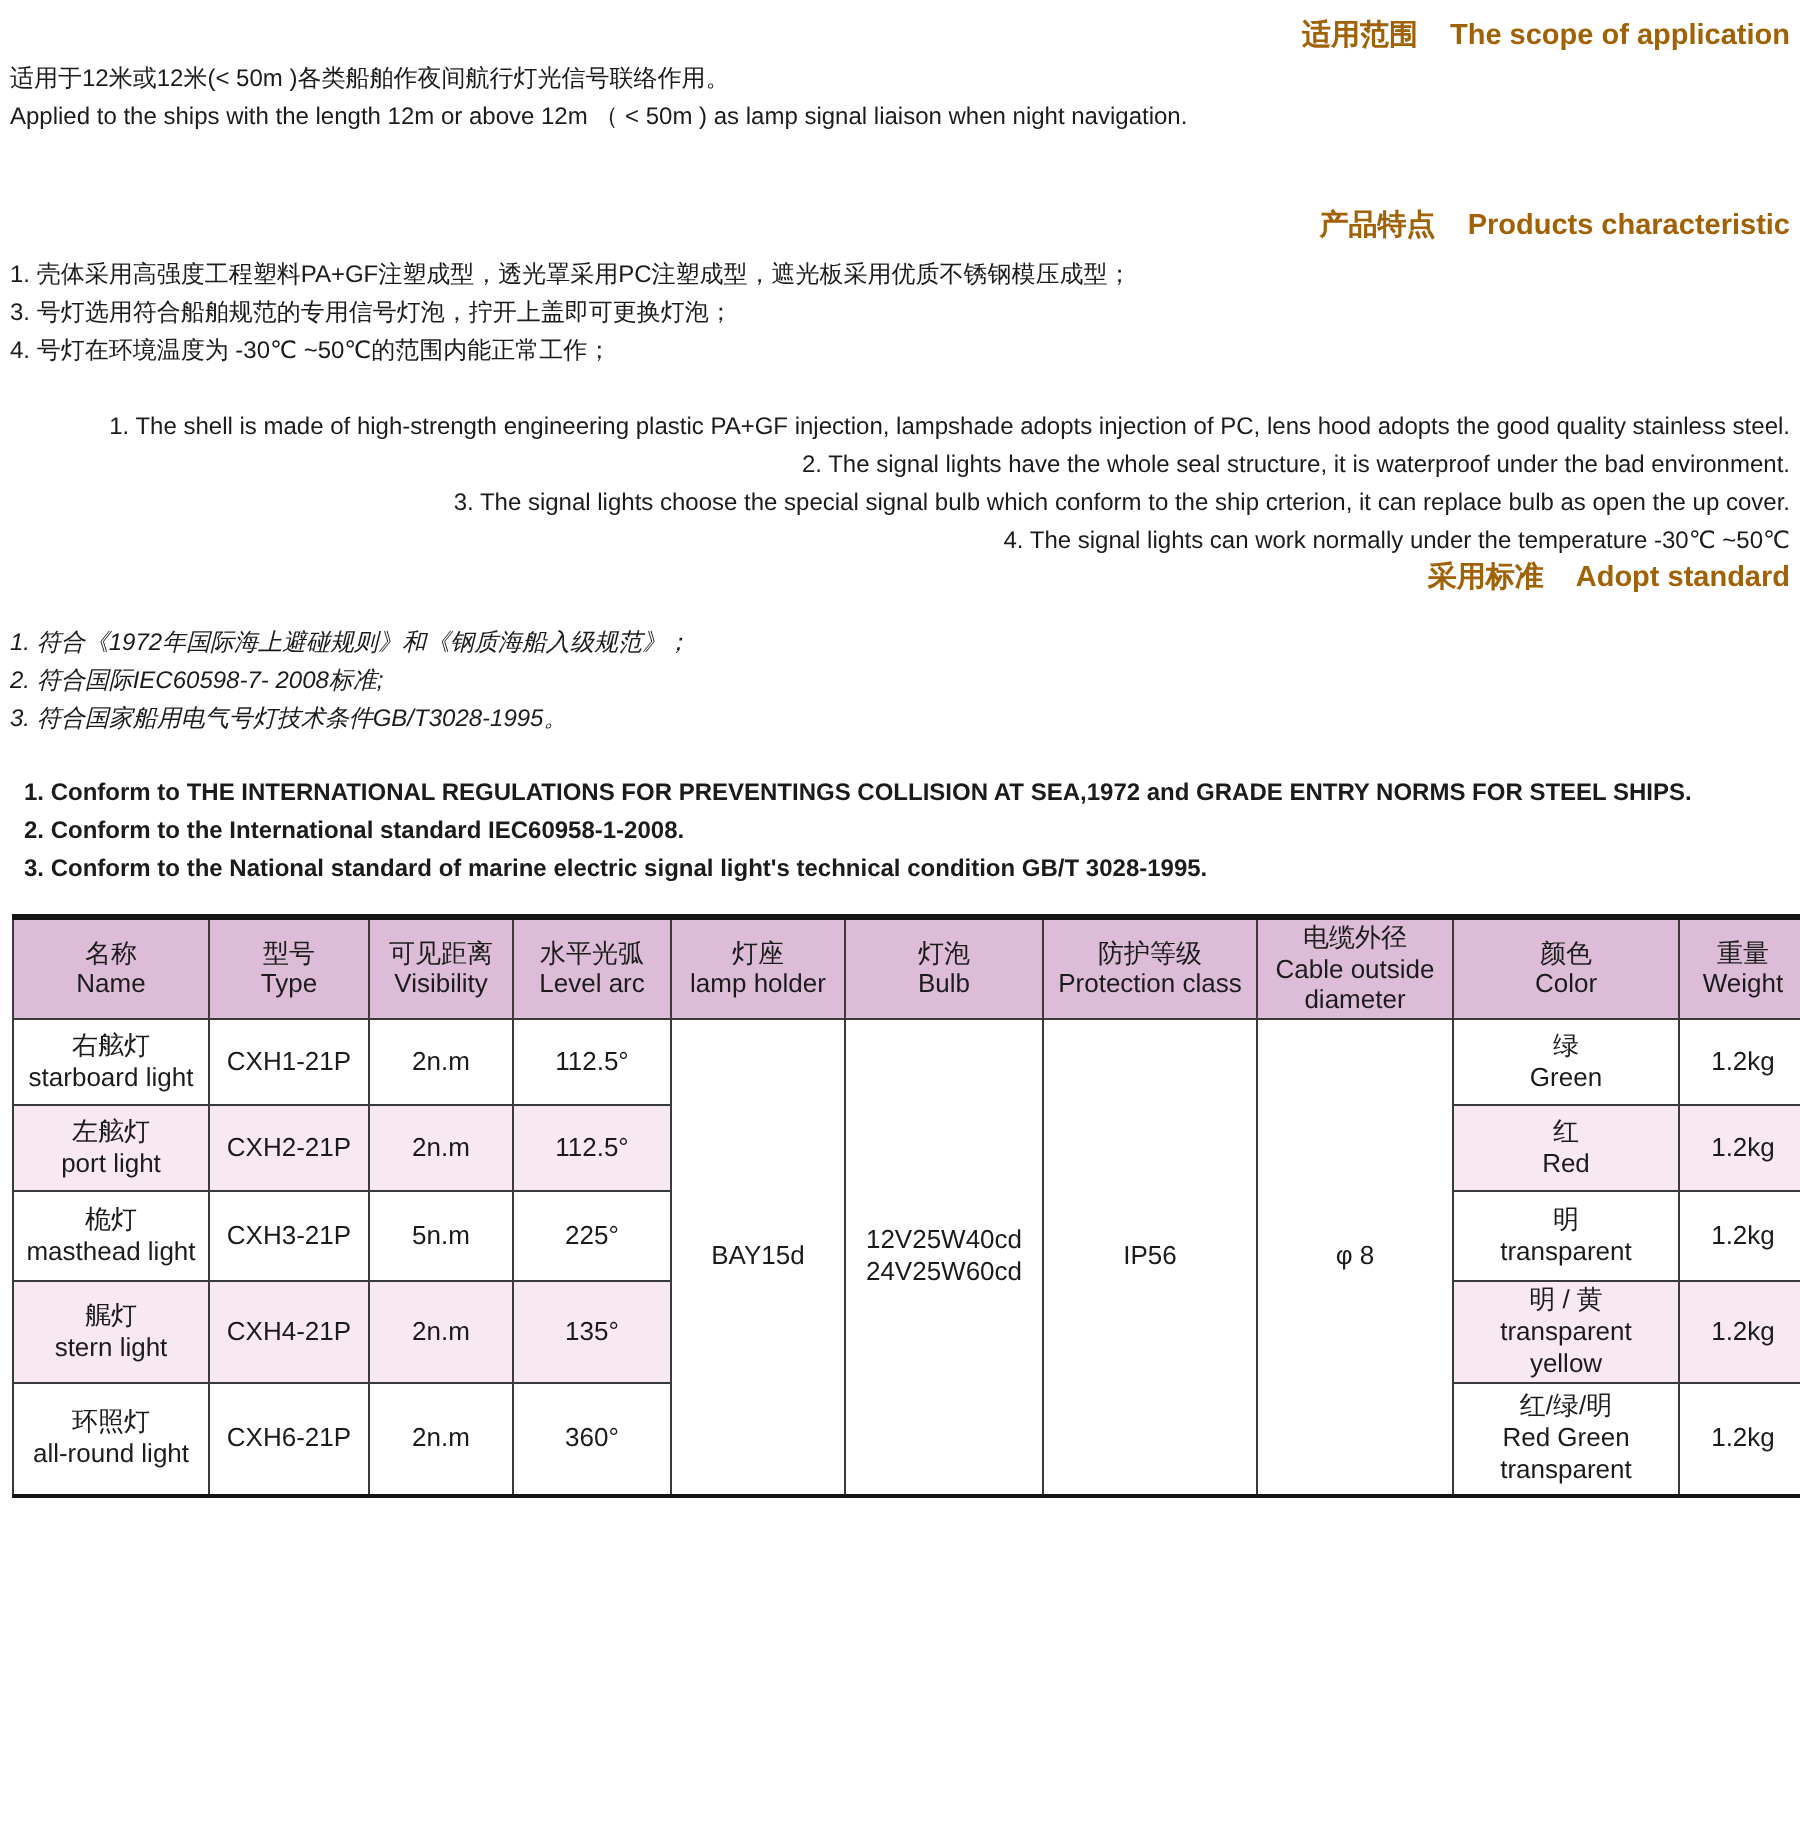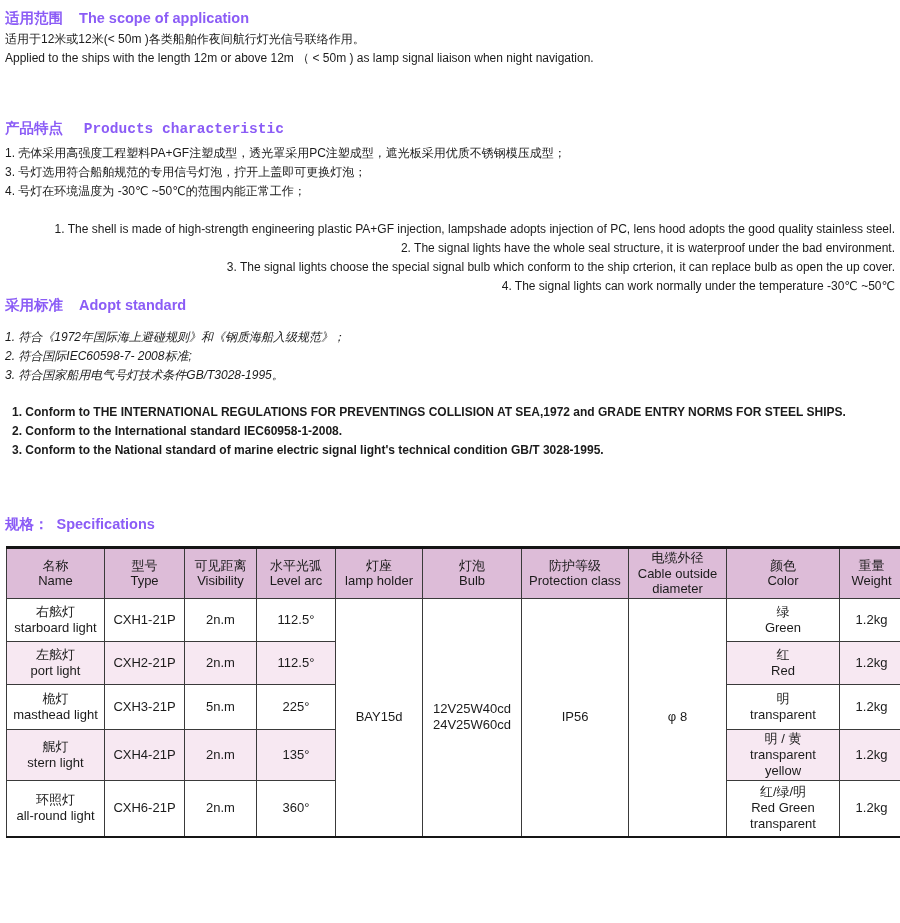--- a/index.html
+++ b/index.html
@@ -6,29 +6,29 @@
   html, body { margin:0; padding:0; }
   body {
     width: 900px; height: 923px;
     background: #ffffff;
     color: #1b1b1b;
     font-family: "Liberation Sans", "DejaVu Sans", sans-serif;
     overflow: hidden;
   }
   .content { padding: 9px 5px 0 5px; }
 
-  .sec-title { margin:0; font-size:14.5px; line-height:18px; font-weight:bold; color:#8b5cf6; }
+  .sec-title { margin:0; font-size:14.5px; line-height:18px; font-weight:bold; color:#a16207;text-align:right; }
   .sec-title .en { margin-left:12px; }
   .sec-title.tight .en { margin-left:4px; }
 
   p { margin:0; font-size:12px; line-height:19px; }
   .en-item { text-indent:7px; }
 
   .mt-body   { margin-top:3px; }
-  .mt-sec2   { margin-top:52px;font-family:Liberation Mono, monospace; }
+  .mt-sec2   { margin-top:36px; }
   .mt-items  { margin-top:6px; }
   .mt-enblk  { margin-top:19px;text-align:right; }
   .mt-sec3   { }
   .mt-enblk2 { margin-top:18px;font-weight:bold; }
   .mt-sec4   { margin-top:55px; }
   .mt-zh3    { margin-top:14px;font-style:italic; }
 
   table {
     border-collapse: collapse;
     table-layout: fixed;
@@ -95,24 +95,20 @@
     <p>1. 符合《1972年国际海上避碰规则》和《钢质海船入级规范》；</p>
     <p>2. 符合国际IEC60598-7- 2008标准;</p>
     <p>3. 符合国家船用电气号灯技术条件GB/T3028-1995。</p>
   </div>
   <div class="mt-enblk2">
     <p class="en-item">1.  Conform to THE INTERNATIONAL REGULATIONS FOR PREVENTINGS COLLISION AT SEA,1972 and GRADE ENTRY NORMS FOR STEEL SHIPS.</p>
     <p class="en-item">2.  Conform to the International standard IEC60958-1-2008.</p>
     <p class="en-item">3.  Conform to the National standard of marine electric signal light's technical condition GB/T 3028-1995.</p>
   </div>
 
-  <h2 class="sec-title tight mt-sec4">
-    <span class="zh">规格：</span>
-    <span class="en">Specifications</span>
-  </h2>
 
   <table>
     <colgroup>
       <col style="width:98px">
         <col style="width:80px">
         <col style="width:72px">
         <col style="width:79px">
       <col style="width:87px">
         <col style="width:99px">
         <col style="width:107px">

